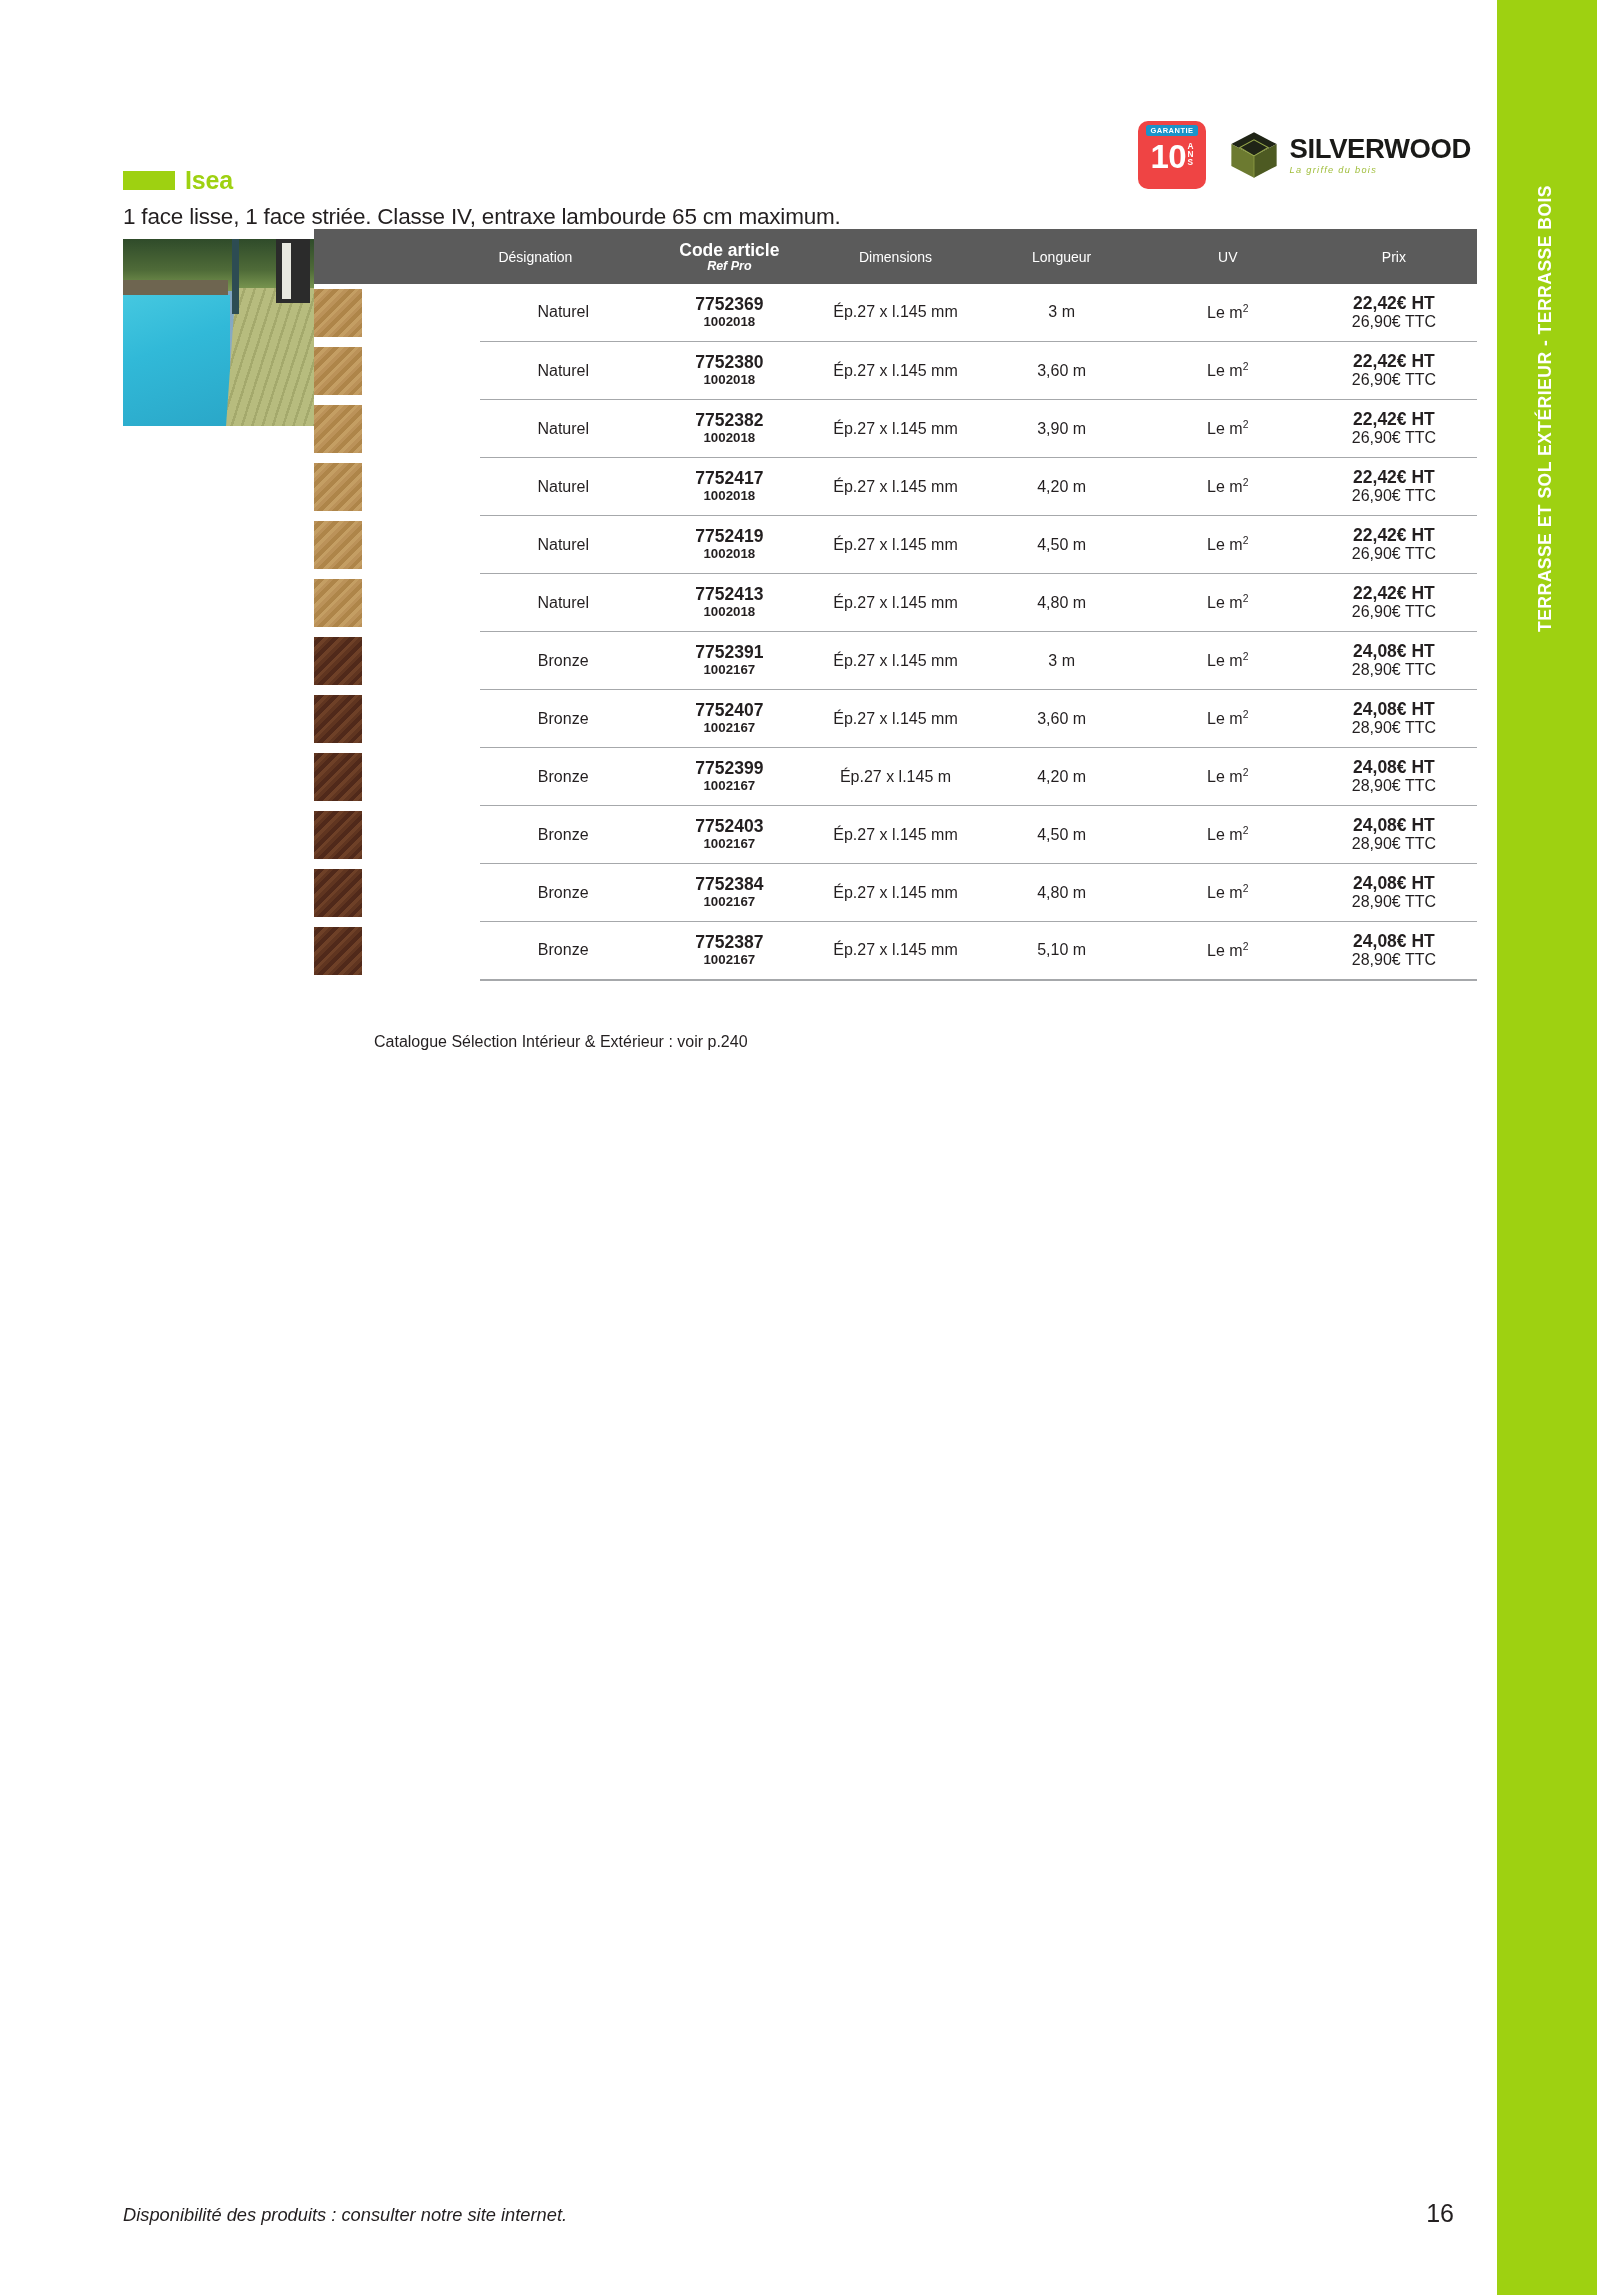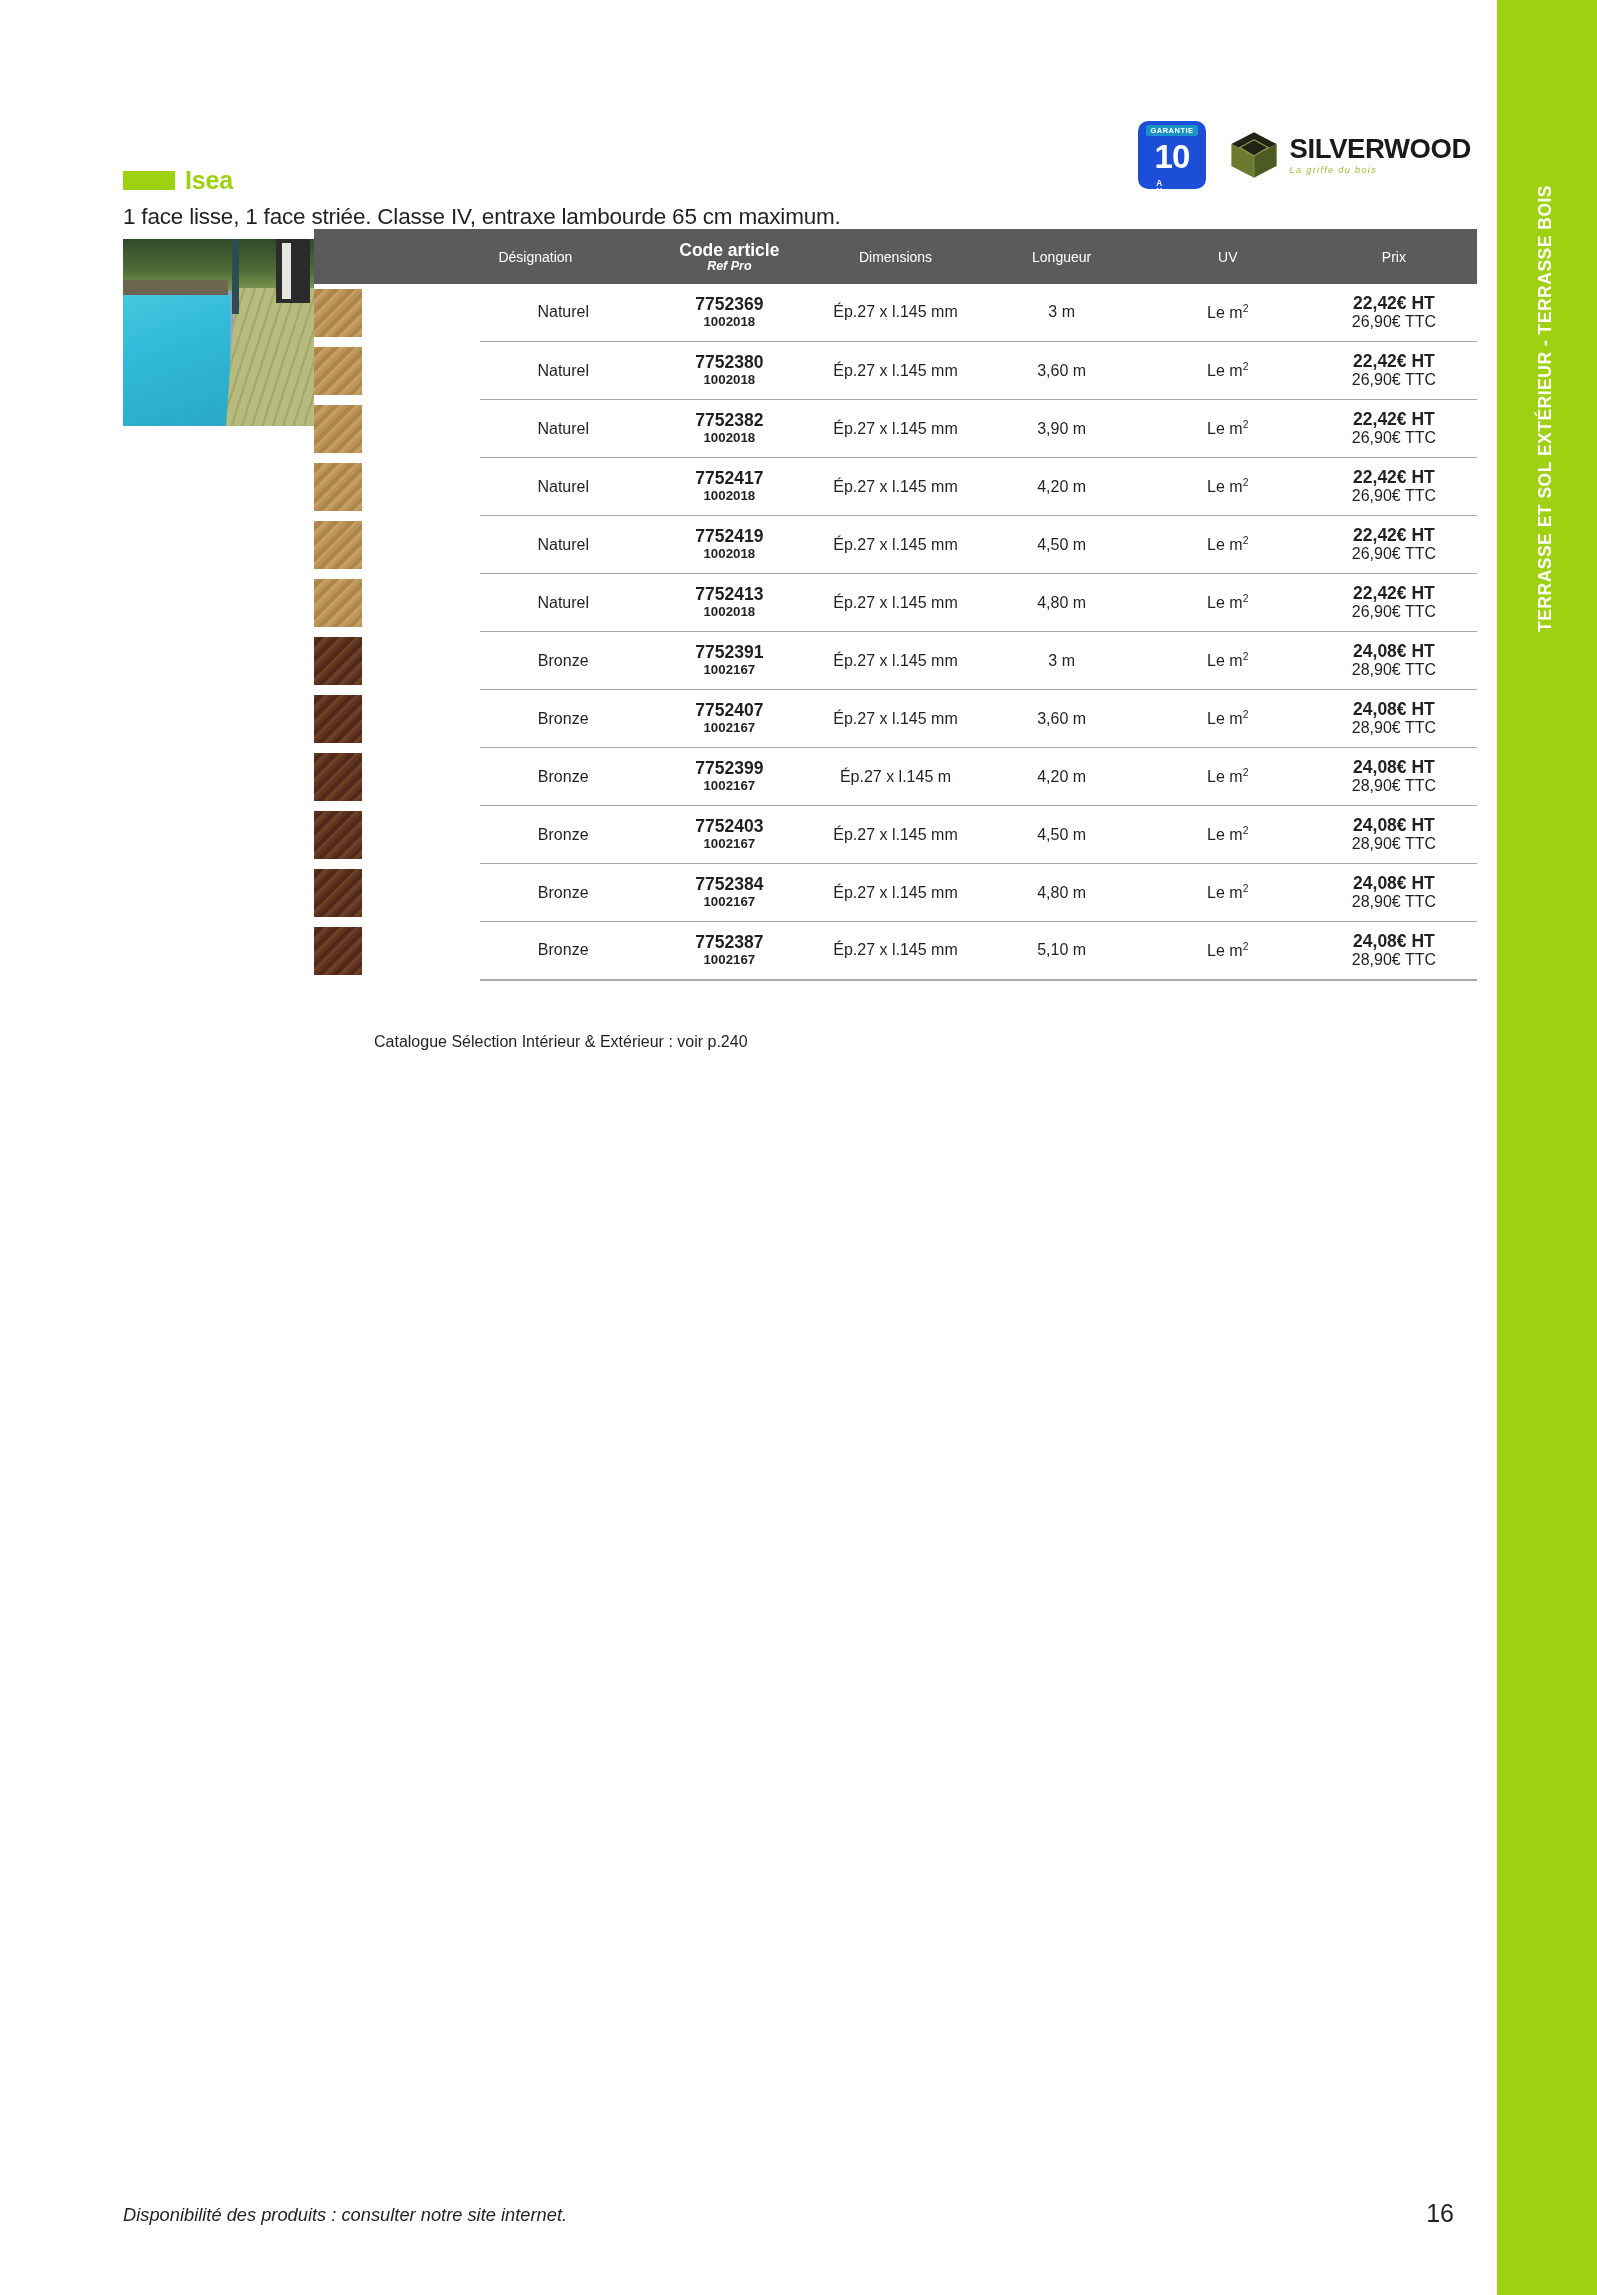--- a/index.html
+++ b/index.html
@@ -45,21 +45,21 @@
     position: absolute;
     top: 121px;
     left: 1138px;
     display: flex;
     align-items: center;
     gap: 21.6px;
   }
   .garantie-badge {
     width: 68px;
     height: 68px;
-    background: #1d4ed8;
+    background: #ef4444;
     border-radius: 10px;
     position: relative;
     display: flex;
     flex-direction: column;
     align-items: center;
     justify-content: flex-start;
     padding-top: 4.2px;
     box-sizing: border-box;
   }
   .garantie-badge .g-word {
@@ -69,21 +69,20 @@
     letter-spacing: 0.5px;
     background: #1a93c9;
     border-radius: 2.5px;
     padding: 0.8px 4.2px 0.8px 4.2px;
     line-height: 9.2px;
   }
   .garantie-badge .g-num-wrap {
     display: flex;
     align-items: flex-start;
     margin-top: 1.7px;
-    flex-direction: column;
   }
   .garantie-badge .g-num {
     font-size: 33px;
     font-weight: bold;
     color: #ffffff;
     line-height: 37px;
     letter-spacing: -0.8px;
   }
   .garantie-badge .g-ans {
     font-size: 8.3px;

